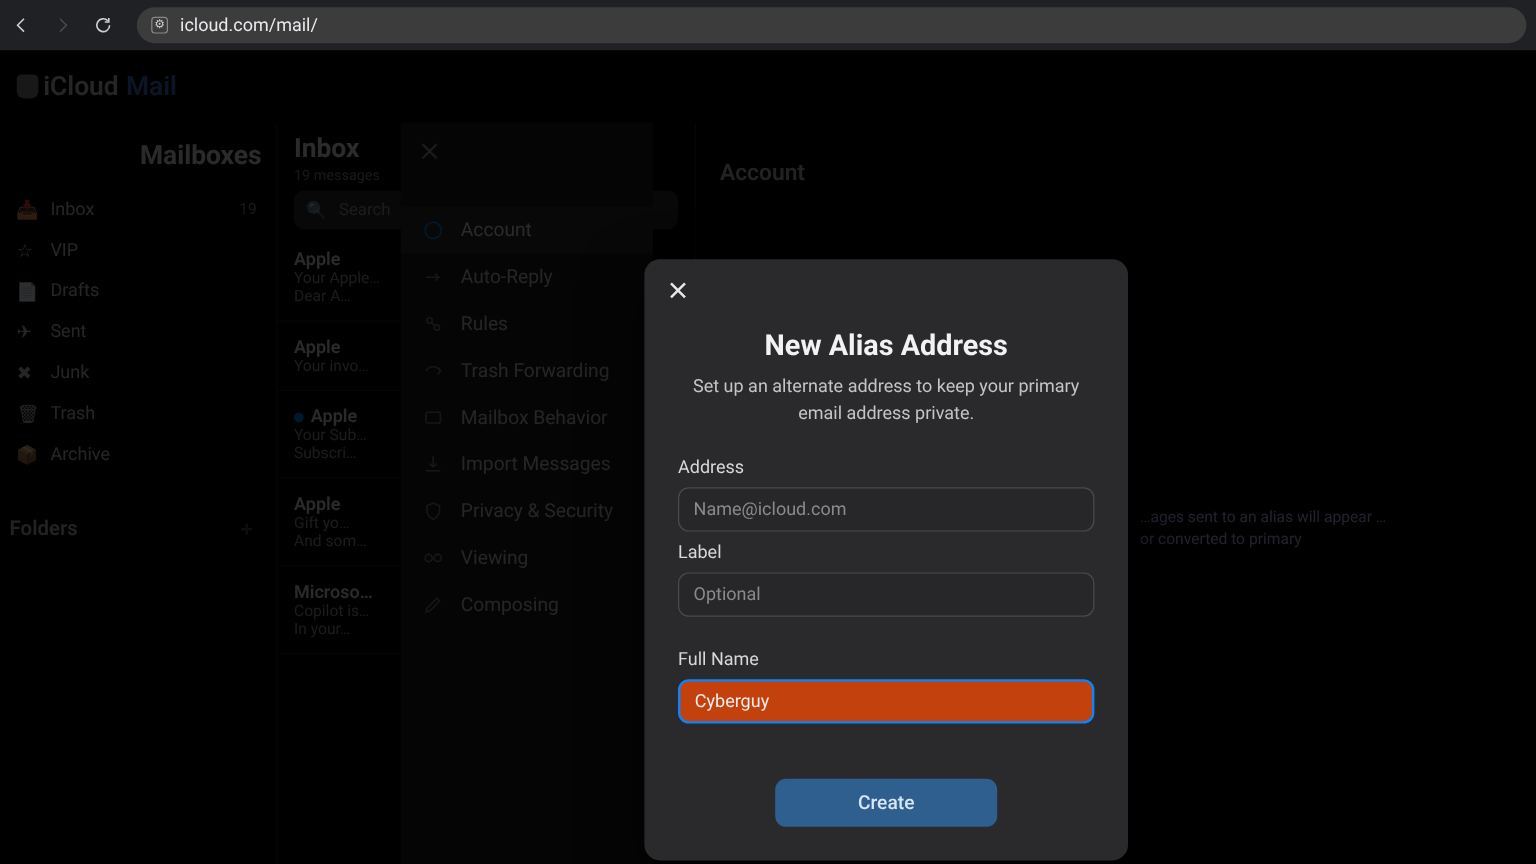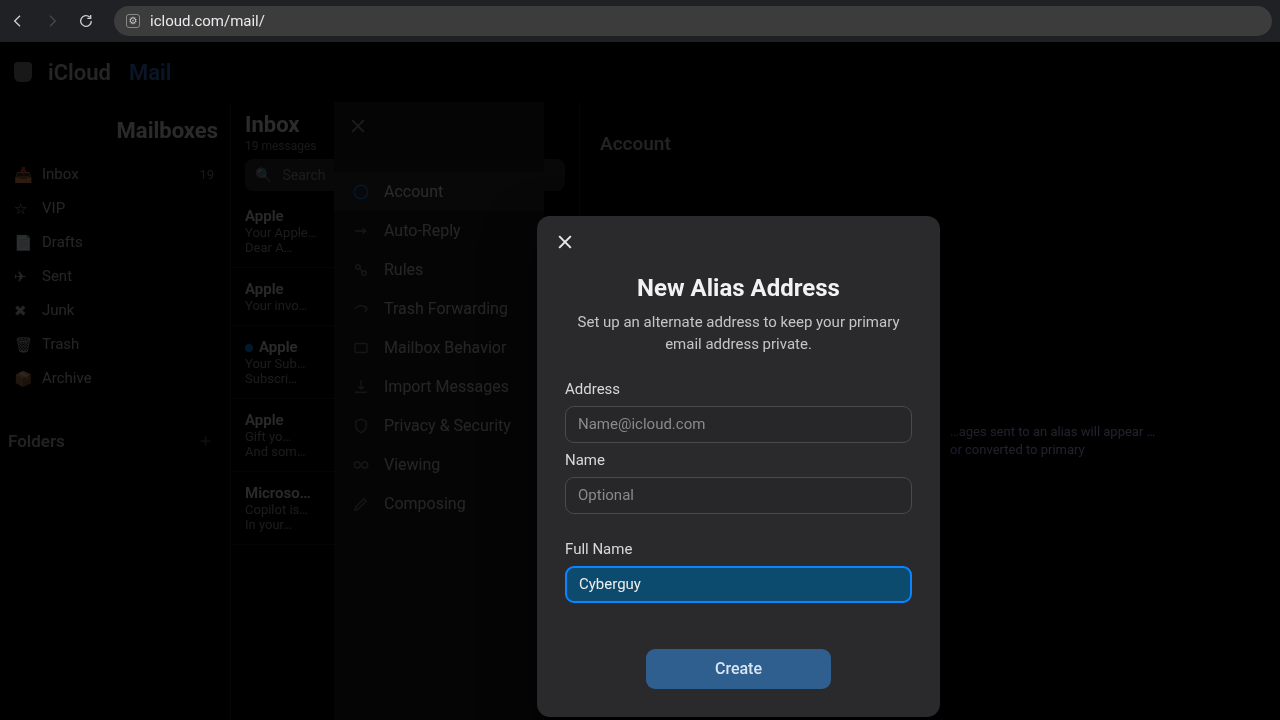--- a/index.html
+++ b/index.html
@@ -9,21 +9,21 @@
   .nav-btn { width:20px; height:20px; display:flex; align-items:center; justify-content:center; color:#9aa0a6; }
   .nav-btn.disabled { opacity:.45; }
   .nav-btn svg { width:16px; height:16px; stroke:#cfcfcf; fill:none; stroke-width:2; }
   .nav-btn.disabled svg { stroke:#777; }
   .urlbar { flex:1; height:30px; background:#3c3c3c; border-radius:16px; display:flex; align-items:center; padding:0 12px; gap:10px; color:#e0e0e0; font-size:14px; margin-left:4px;}
   .site-controls { width:14px; height:14px; border:1px solid #888; border-radius:3px; position:relative; font-size:10px; line-height:12px; text-align:center; color:#ccc;}
   .url-text { color:#e8eaed; font-size:15px;}
   
   .app { position:relative; width:1280px; height:678px; background:#000; color:#fff; }
   .sidebar, .msglist, .settings-panel, .app-header { filter:brightness(.18); }
-  .app-header { height:60px; display:flex; align-items:center; padding:4px 14px; font-size:22px; font-weight:600;gap:12px; }
+  .app-header { height:60px; display:flex; align-items:center; padding:4px 14px; font-size:22px; font-weight:600; }
   .brand-apple { width:18px; height:20px; background:#888; border-radius:4px 4px 6px 6px; margin-right:4px;}
   .brand1 { color:#cfcfcf; }
   .brand2 { color:#3a7bd5; margin-left:6px;}
   .columns { display:flex; height:618px; }
   .sidebar { width:230px; padding:10px 6px 10px 4px; }
   .sb-title { font-size:22px; font-weight:700; padding:6px 6px 14px 4px; color:#eaeaea;text-align:right;}
   .sb-item { display:flex; align-items:center; gap:12px; padding:8px 10px; font-size:15px; color:#cfcfcf; border-radius:8px;}
   .sb-item .ico { width:16px; height:16px; display:inline-block; }
   .sb-count { margin-left:auto; color:#888; font-size:13px;}
   .sb-folders { margin-top:34px; padding-left:4px;}
@@ -49,21 +49,21 @@
   .right-hint { position:absolute; right:120px; top:381px; width:210px; font-size:13px; color:#c4b5fd; line-height:1.4; filter:brightness(.18);}
   
   .modal { position:absolute; left:537px; top:174px; width:403px; background:#2a2a2c; border-radius:13px; box-shadow:0 18px 50px rgba(0,0,0,.6); padding:58px 28px 28px; color:#e8e8e8;}
   .modal-close{position:absolute;top:16px;left:18px;cursor:pointer;}
   .modal-close svg{width:20px;height:20px;stroke:#e8e8e8;stroke-width:2.4;fill:none;}
   .modal h1{font-size:24px;font-weight:700;text-align:center;color:#f2f2f4;}
   .modal .desc{font-size:15px;color:#c5c5c7;text-align:center;margin:10px 8px 24px;line-height:1.45;}
   .field-label{font-size:15px;color:#d8d8da;margin:8px 0 8px;}
   .txt{width:100%;height:37px;background:#272729;border:1px solid #4a4a4c;border-radius:9px;padding:0 12px;color:#eee;font-size:15px;outline:none;}
   .txt::placeholder{color:#8a8a8c;}
-  .txt.focus{border:2px solid #0a84ff;background:#0c4a6e;}
+  .txt.focus{border:2px solid #0a84ff;background:#c2410c;}
   .err{color:#ff453a;font-size:13.5px;margin:7px 0 14px;}
   .gap{height:18px;}
   .create-btn{display:block;margin:46px auto 0;width:185px;height:40px;background:#2f5f8f;color:#d8e6f4;border:none;border-radius:9px;font-size:16px;font-weight:500;}
 </style>
 </head>
 <body>
 
 <div class="chrome">
   <div class="nav-btn">
     <svg viewBox="0 0 24 24">
@@ -249,21 +249,21 @@
           <line x1="5" y1="5" x2="19" y2="19"></line>
           <line x1="19" y1="5" x2="5" y2="19"></line>
         </svg>
     </div>
     <h1>New Alias Address</h1>
     <p class="desc">Set up an alternate address to keep your primary email address private.</p>
 
     <div class="field-label">Address</div>
     <input class="txt" type="text" placeholder="Name@icloud.com" style="">
 
-    <div class="field-label">Name</div>
+    <div class="field-label">Label</div>
     <input class="txt" type="text" placeholder="Optional" style="">
     <div class="gap"></div>
 
     <div class="field-label">Full Name</div>
     <input class="txt focus" type="text" value="Cyberguy" style="">
 
     <button class="create-btn">Create</button>
   </div>
 </div>
 

